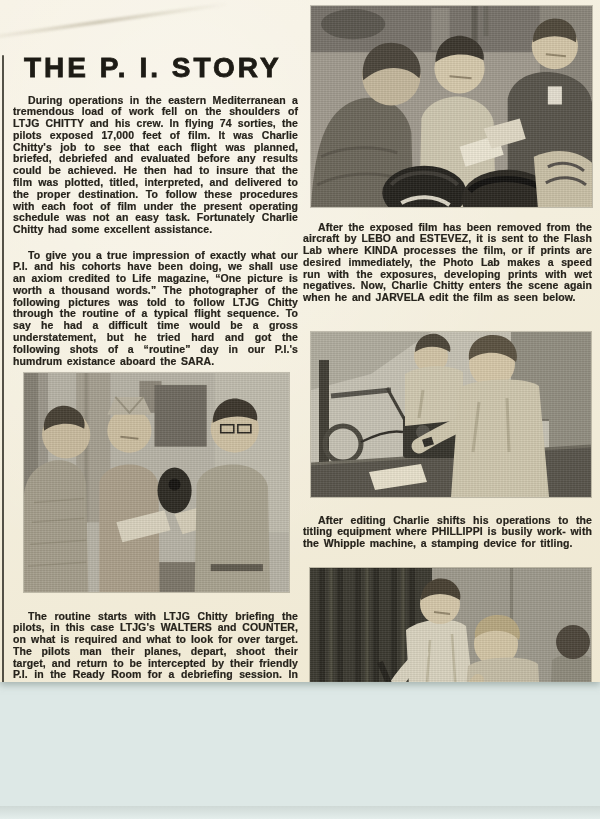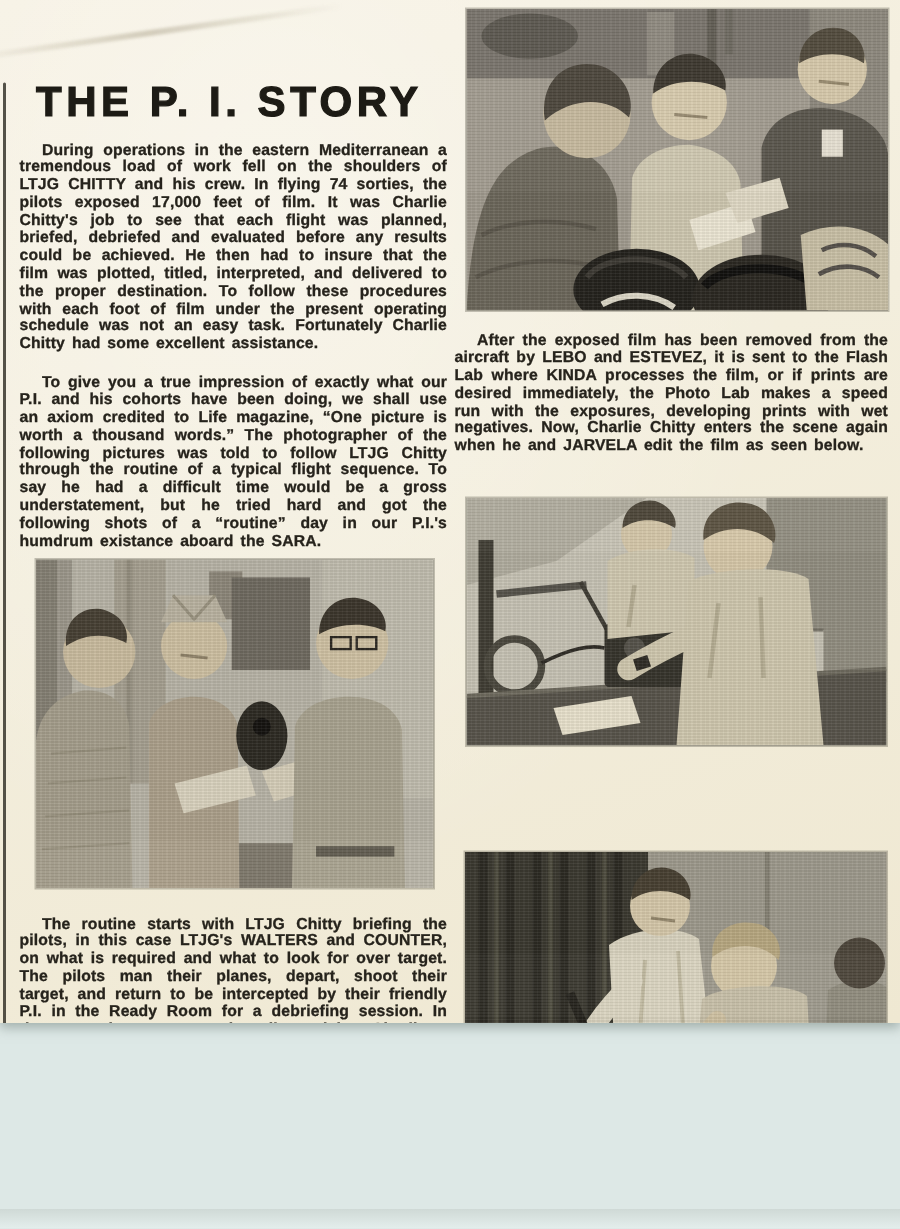--- a/index.html
+++ b/index.html
@@ -200,20 +200,21 @@
       <path d="M148,56 C164,46 214,44 228,54 L238,165 L140,165 Z" fill="#cfc7ae"></path>
       <path d="M168,70 L162,120 M196,66 L198,120" stroke="#b5ad93" stroke-width="3" fill="none"></path>
       <path d="M150,92 C132,100 118,108 108,114" stroke="#cfc7ae" stroke-width="15" fill="none" stroke-linecap="round"></path>
       <rect x="112" y="106" width="10" height="8" fill="#2e2b25" transform="rotate(-18 117 110)"></rect>
 
       <polygon points="58,140 110,132 116,150 64,158" fill="#e8e1cc"></polygon>
     </svg>
     <div class="grain"></div>
   </figure>
 
+  <p class="body-text indent" style="left:303px;top:504px;width:289px;">After editing Charlie shifts his operations to the titling equipment where PHILLIPPI is busily work- with the Whipple machine, a stamping device for titling.</p>
 
   <figure class="photo" style="left:310px;top:568px;width:281px;height:190px;margin:0;">
     <svg viewBox="0 0 281 190" preserveAspectRatio="none">
       <rect x="0" y="0" width="281" height="190" fill="#9d998c"></rect>
 
       <rect x="0" y="0" width="122" height="162" fill="#3a382f"></rect>
       <path d="M12,0 L12,160 M30,0 L30,160 M48,0 L48,160 M66,0 L66,158 M84,0 L84,156 M102,0 L102,154" stroke="#2b2922" stroke-width="6" fill="none"></path>
       <path d="M21,0 L21,160 M57,0 L57,158 M93,0 L93,155" stroke="#4c4a3d" stroke-width="3" fill="none"></path>
       <rect x="200" y="0" width="3" height="150" fill="#827e71"></rect>
 

